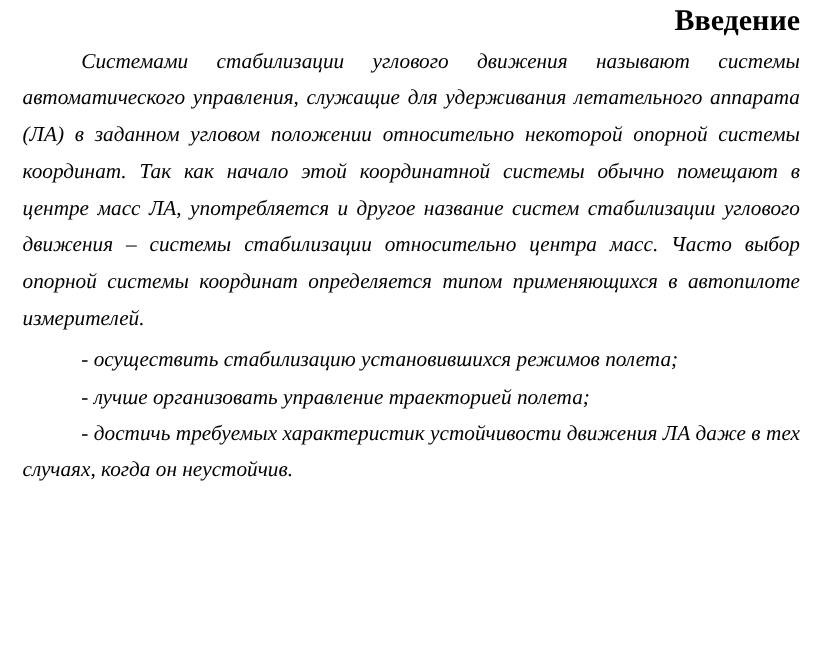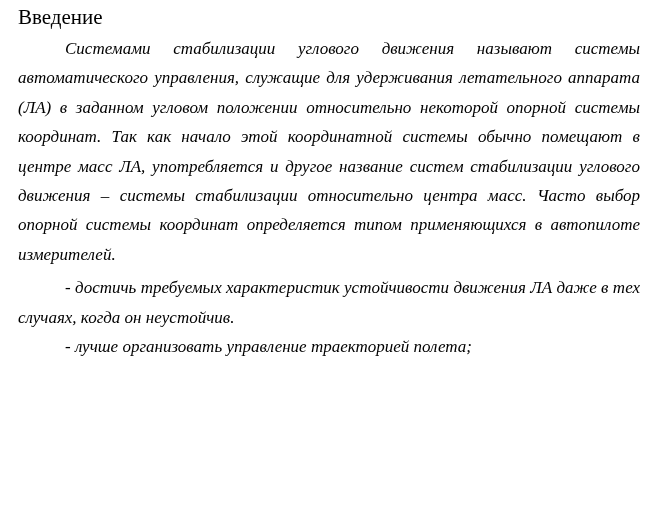--- a/index.html
+++ b/index.html
@@ -14,23 +14,23 @@
     height: 517px;
     background: #ffffff;
     color: #000000;
     font-family: "Liberation Serif", "DejaVu Serif", serif;
     font-size: 17px;
     line-height: 29.4px;
     padding: 4px 26px 0 18px;
     overflow: hidden;
   }
   .doc-title {
-    font-size: 21px;
-    font-weight: normal;
-    text-align: left;
+    font-size: 24px;
+    font-weight: bold;
+    text-align: right;
     margin: 0 0 3px 0;
     line-height: 27px;
     text-indent: 0;
   }
   .para {
     margin: 0;
     text-align: justify;
     text-indent: 47px;
     font-style: italic;
   }
@@ -51,16 +51,17 @@
 </head>
 <body>
 
 <div class="page">
   <h1 class="doc-title">Введение</h1>
 
   <p class="para">Системами стабилизации углового движения называют системы автоматического управления, служащие для удерживания летательного аппарата (ЛА) в заданном угловом положении относительно некоторой опорной системы координат. Так как начало этой координатной системы обычно помещают в центре масс ЛА, употребляется и другое название систем стабилизации углового движения – системы стабилизации относительно центра масс. Часто выбор опорной системы координат определяется типом применяющихся в автопилоте измерителей.</p>
 
 
   <div class="list">
+    <p class="para">- осуществить стабилизацию установившихся режимов полета;</p>
+    <p class="para">- лучше организовать управление траекторией полета;</p>
     <p class="para">- достичь требуемых характеристик устойчивости движения ЛА даже в тех случаях, когда он неустойчив.</p>
-    <p class="para">- лучше организовать управление траекторией полета;</p>
   </div>
 </div>
 
 </body></html>

